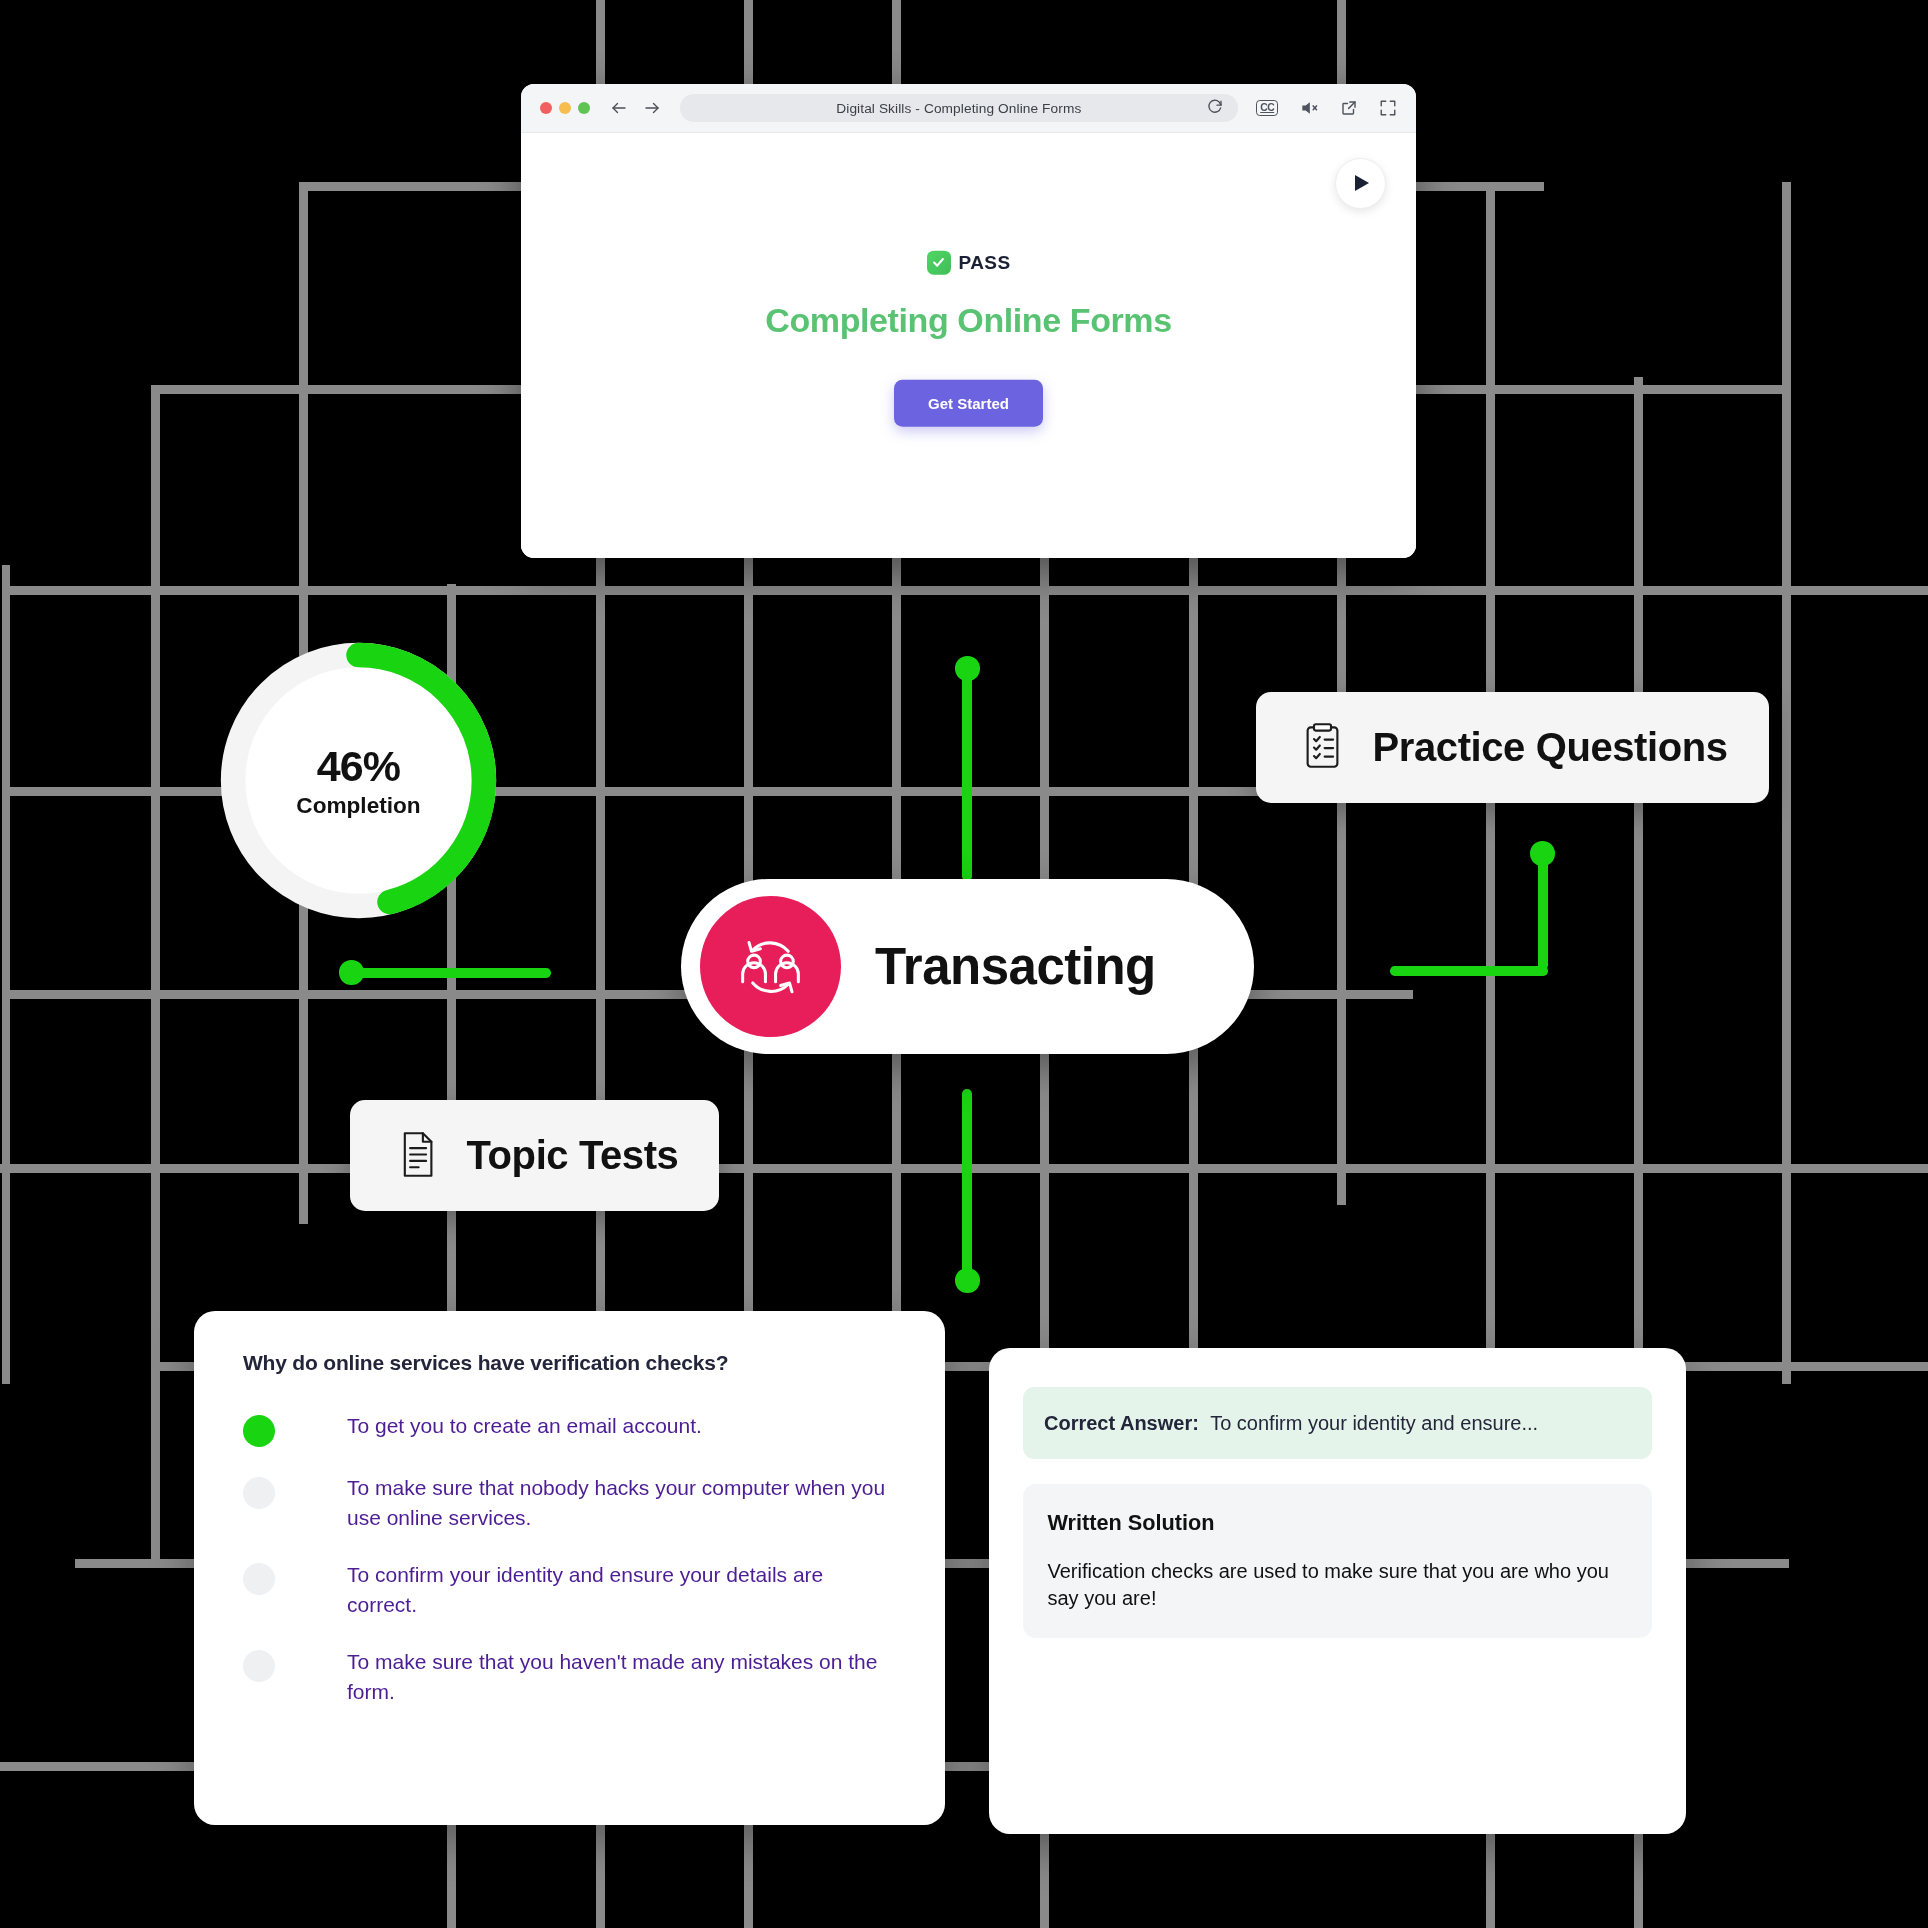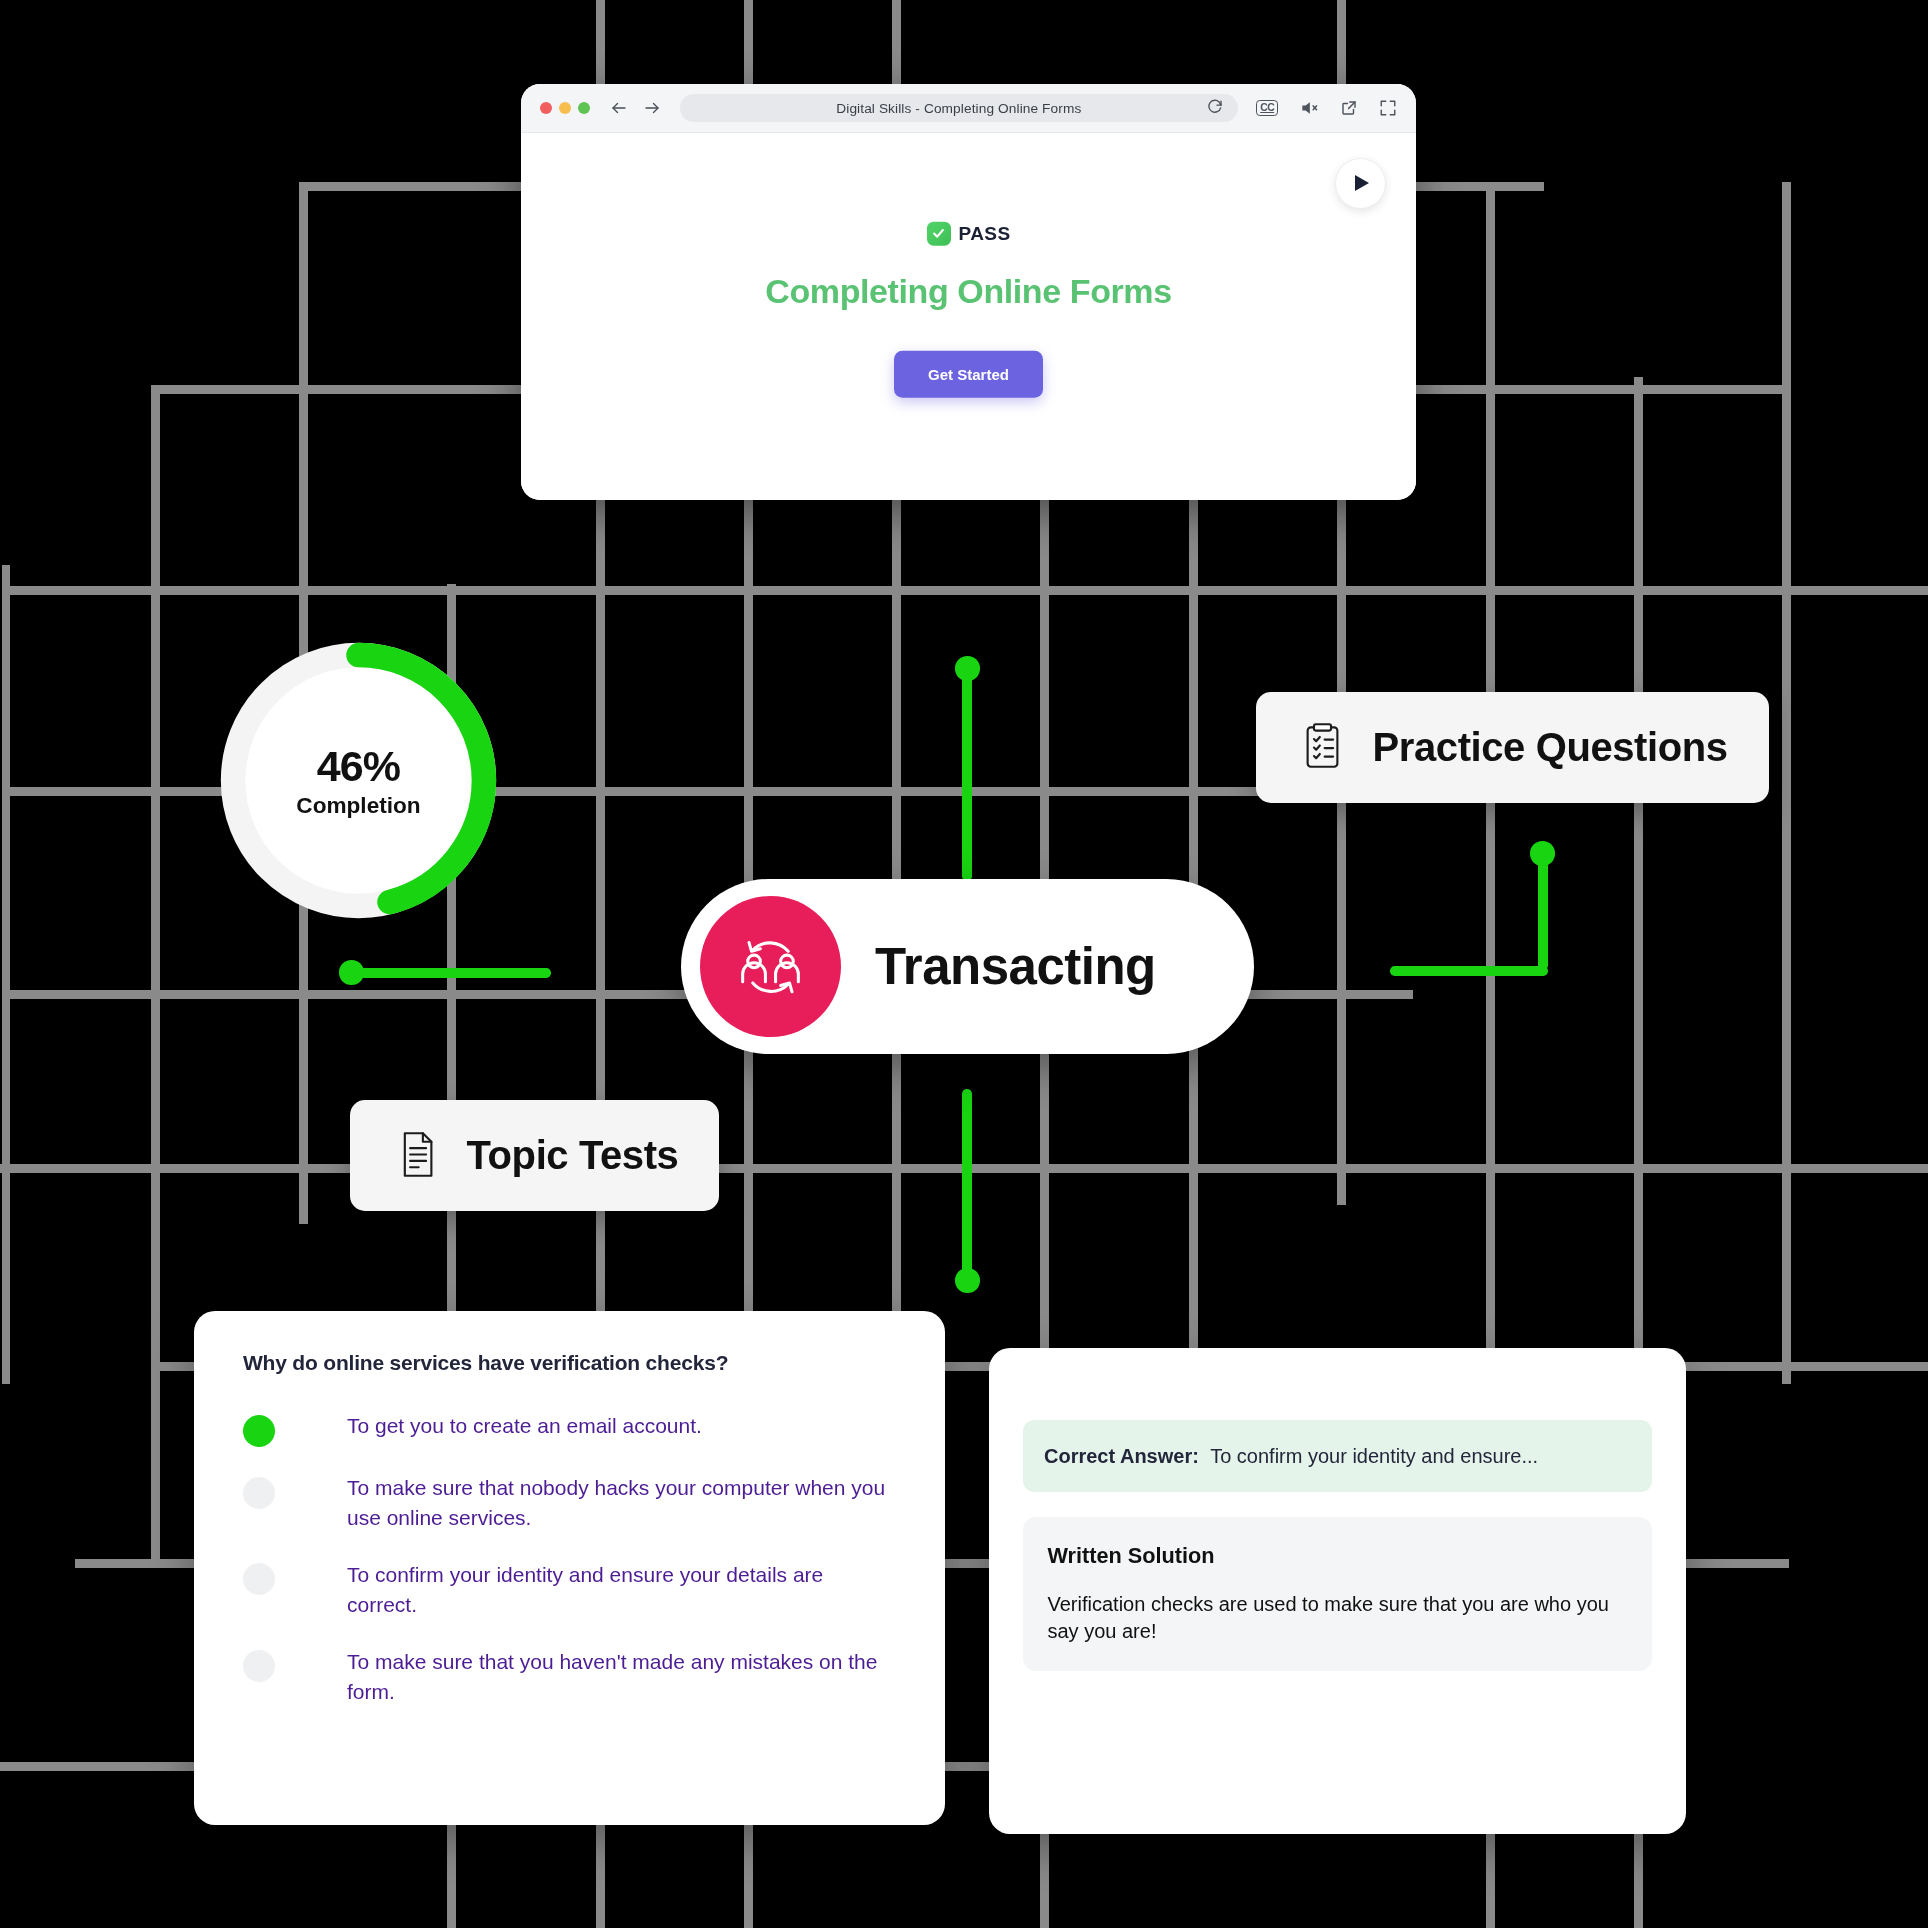--- a/index.html
+++ b/index.html
@@ -21,22 +21,22 @@
   .conn-v { width: 10.4px; }
   .conn-h { height: 10.4px; }
   .conn-dot {
     position: absolute; width: 24.5px; height: 24.5px;
     background: #18d411; border-radius: 50%;
   }
 
   
   #browser {
     position: absolute; left: 521px; top: 84px;
-    width: 895px; height: 416px;
-    background: #fff; border-radius: 19px;
+    width: 895px; height: 474px;
+    background: #fff; border-radius: 13px;
     box-shadow: 0 13px 43px rgba(0,0,0,.45);
     overflow: hidden;
   }
   #browser-chrome {
     height: 49px; background: #f4f5f7;
     display: flex; align-items: center;
     padding: 0 19px; gap: 13px;
     border-bottom: 0.9px solid #e7e8ec;
   }
   .dots { display: flex; gap: 6.6px; }
@@ -172,21 +172,21 @@
     padding: 34px 34px;
   }
   .ans-band {
     border-radius: 11.3px; padding: 24.5px 21px;
     font-size: 20px; color: #23263a;
     display: flex; gap: 11.3px; align-items: baseline;
     white-space: nowrap; overflow: hidden;
   }
   .ans-band .lbl { font-weight: 700; }
   #your-answer-band { background: #fbdfe2; }
-  #correct-answer-band { background: #e5f4ea; margin-top: 38px; }
+  #correct-answer-band { background: #e5f4ea; margin-top: 5px; }
   #written-solution {
     margin-top: 24.5px; background: #f4f5f6; border-radius: 13px;
     padding: 26px 24.5px;
   }
   #written-solution-title { font-size: 21.7px; font-weight: 700; color: #111; margin-bottom: 22.6px; }
   #written-solution-body { font-size: 20px; line-height: 1.35; color: #111; }
 </style>
 </head>
 <body>
 

